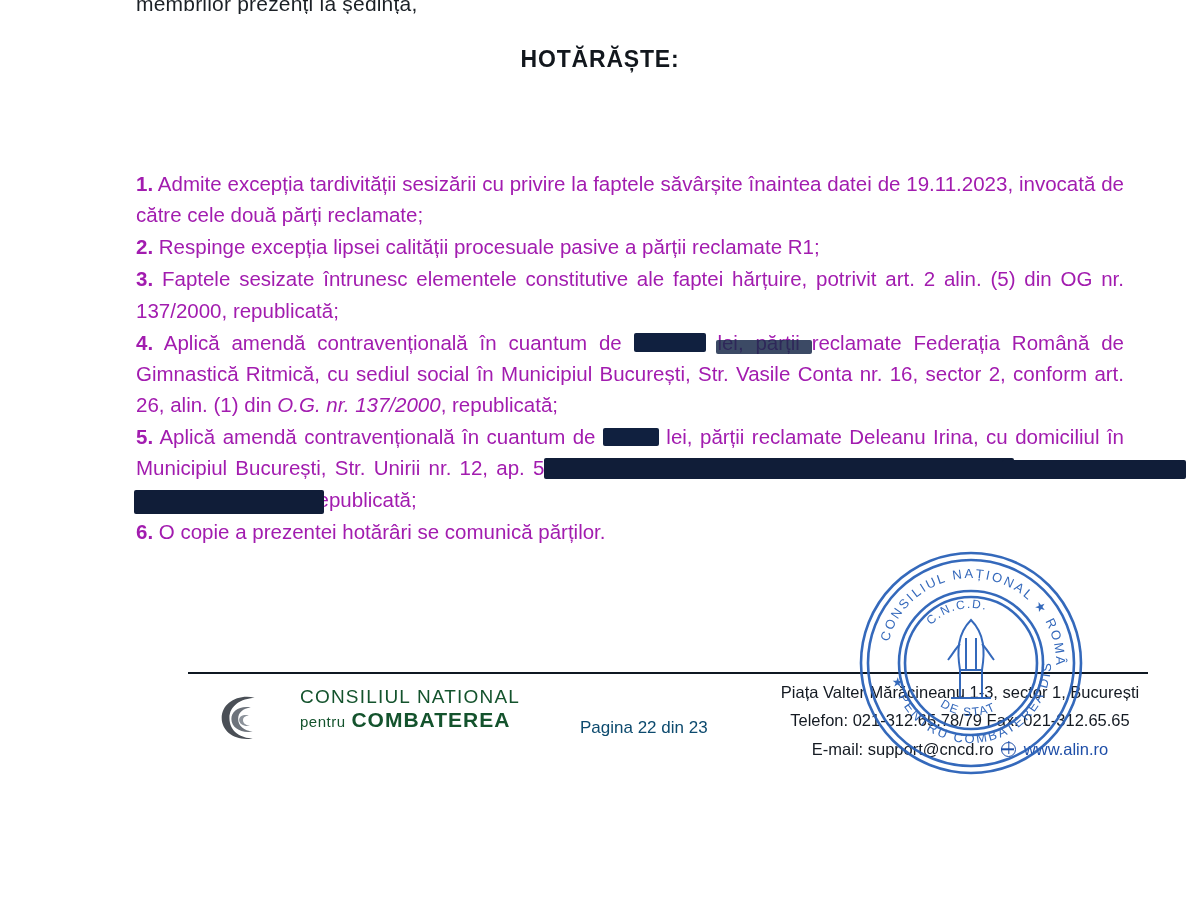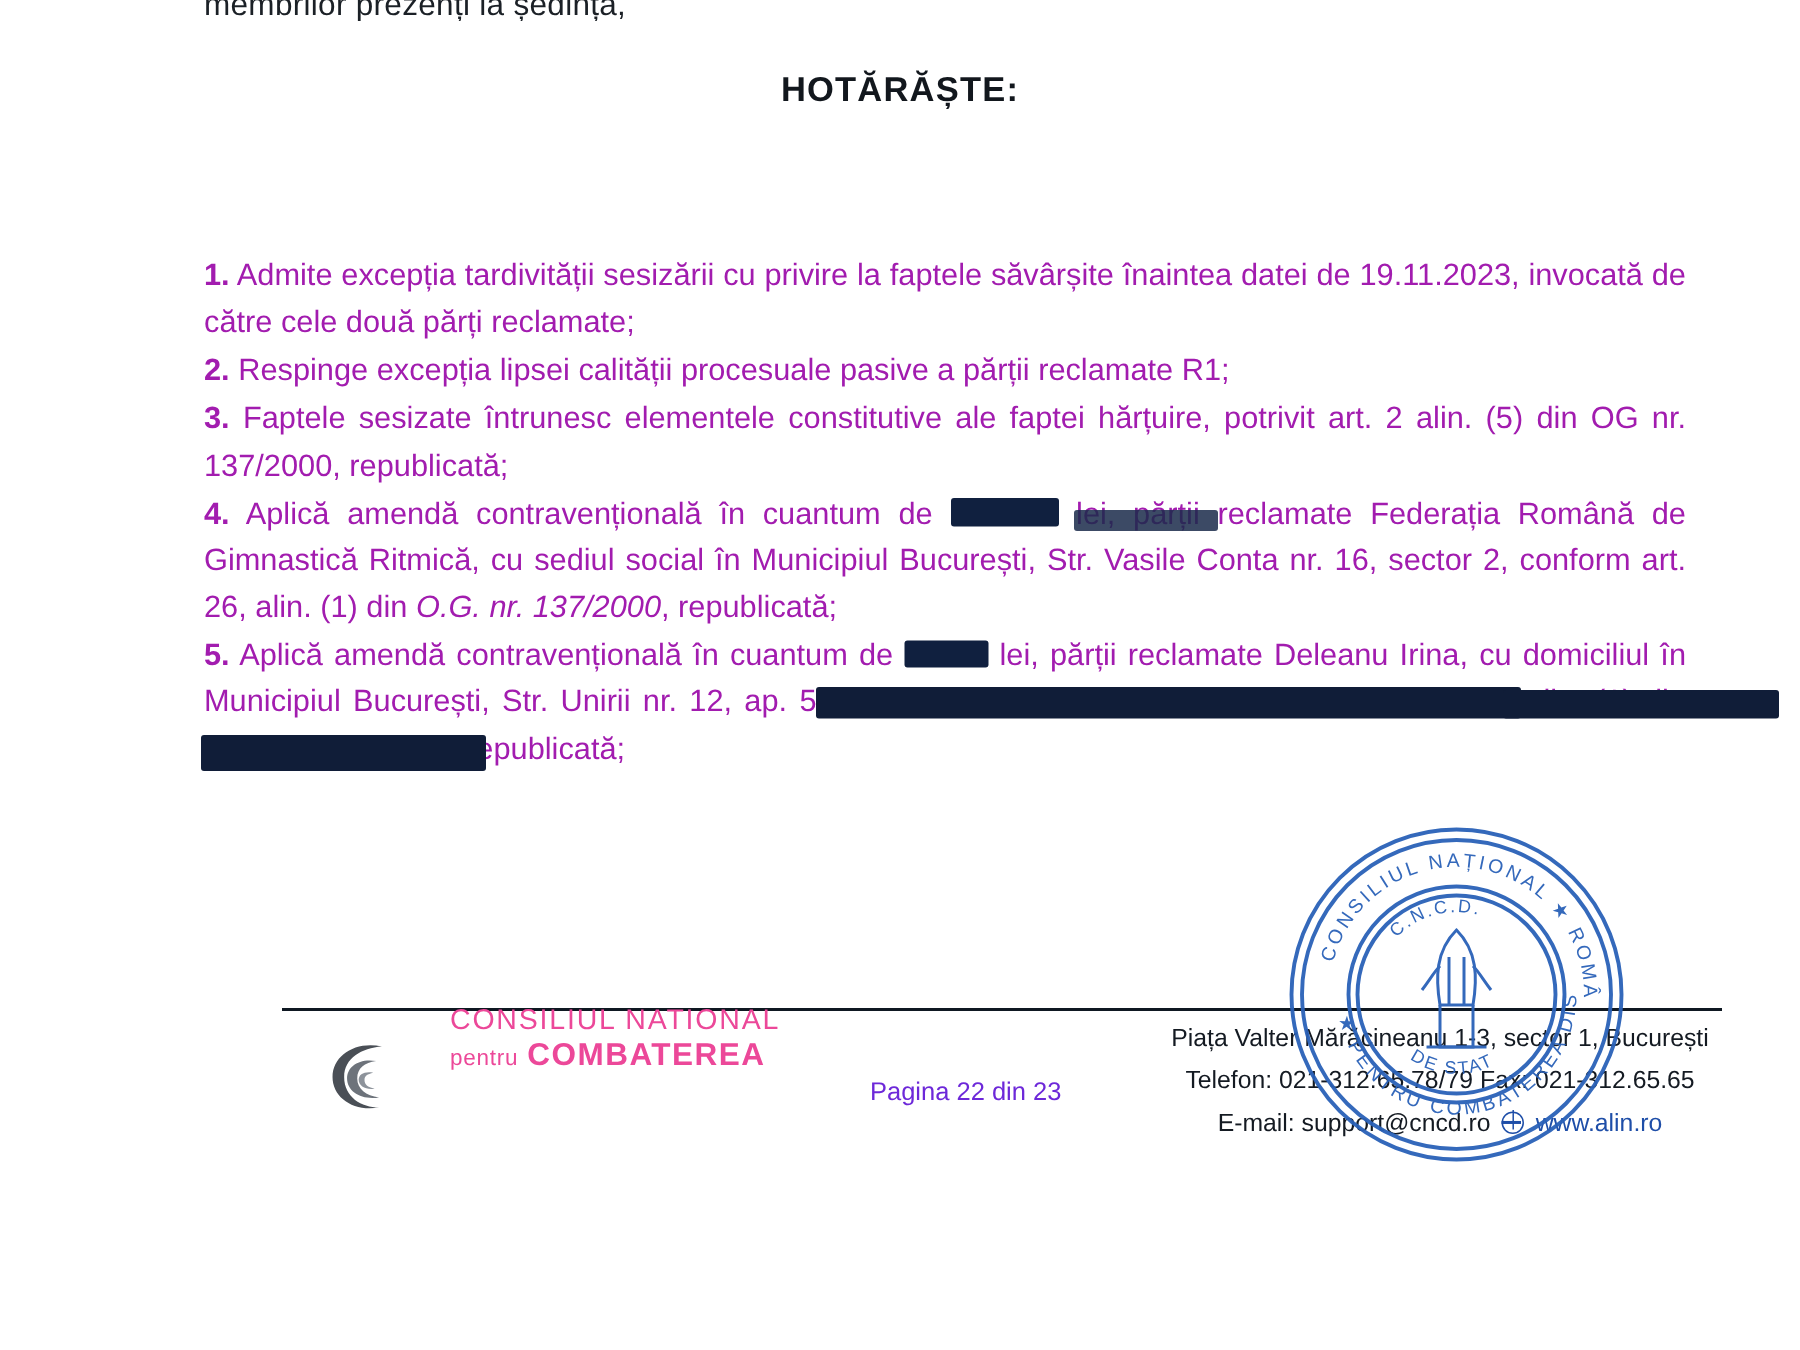--- a/index.html
+++ b/index.html
@@ -138,22 +138,22 @@
     position: absolute;
     left: 212px;
     top: 28px;
     width: 62px;
     height: 62px;
   }
 
   .logo-text {
     position: absolute;
     left: 300px;
-    top: 10px;
-    color: #ec4899;
+    top: 26px;
+    color: #14532d;
     line-height: 1.18;
   }
   .logo-text .l1 {
     font-size: 19px;
     letter-spacing: 1.2px;
   }
   .logo-text .l2 {
     font-size: 19px;
     letter-spacing: 0.6px;
   }
@@ -163,21 +163,21 @@
     font-weight: bold;
     letter-spacing: 1px;
   }
   .logo-text .pentru { font-size: 15px; letter-spacing: .5px; }
 
   .page-number {
     position: absolute;
     left: 580px;
     top: 58px;
     font-size: 17px;
-    color: #6d28d9;
+    color: #0c4a6e;
   }
 
   .contact {
     position: absolute;
     left: 760px;
     top: 18px;
     width: 400px;
     font-size: 16.5px;
     line-height: 1.72;
     color: #141a22;
@@ -265,20 +265,24 @@
     <p class="para">
       <span class="num">5.</span>
       <span>Aplică amendă contravențională în cuantum de</span>
       <span class="redact r-amount2"></span>
       <span>lei, părții reclamate Deleanu Irina, cu domiciliul în Municipiul București,</span>
       <span>Str. Unirii nr. 12, ap. 5, s</span><span>ector 1, CNP</span>
       <span>1000000000000</span><span>, conform art. 26, alin. (1) din</span>
       <em>O.G. nr. 137/2000</em><span>, republicată;</span>
     </p>
 
+    <p class="para">
+      <span class="num">6.</span>
+      <span>O copie a prezentei hotărâri se comunică părților.</span>
+    </p>
 
     <span class="redact-abs redact-line-d"></span>
     <span class="redact-abs redact-line-a"></span>
     <span class="redact-abs redact-line-b"></span>
     <span class="redact-abs redact-line-c"></span>
   </div>
 
   <div class="footer">
     <div class="footer-rule"></div>
 

